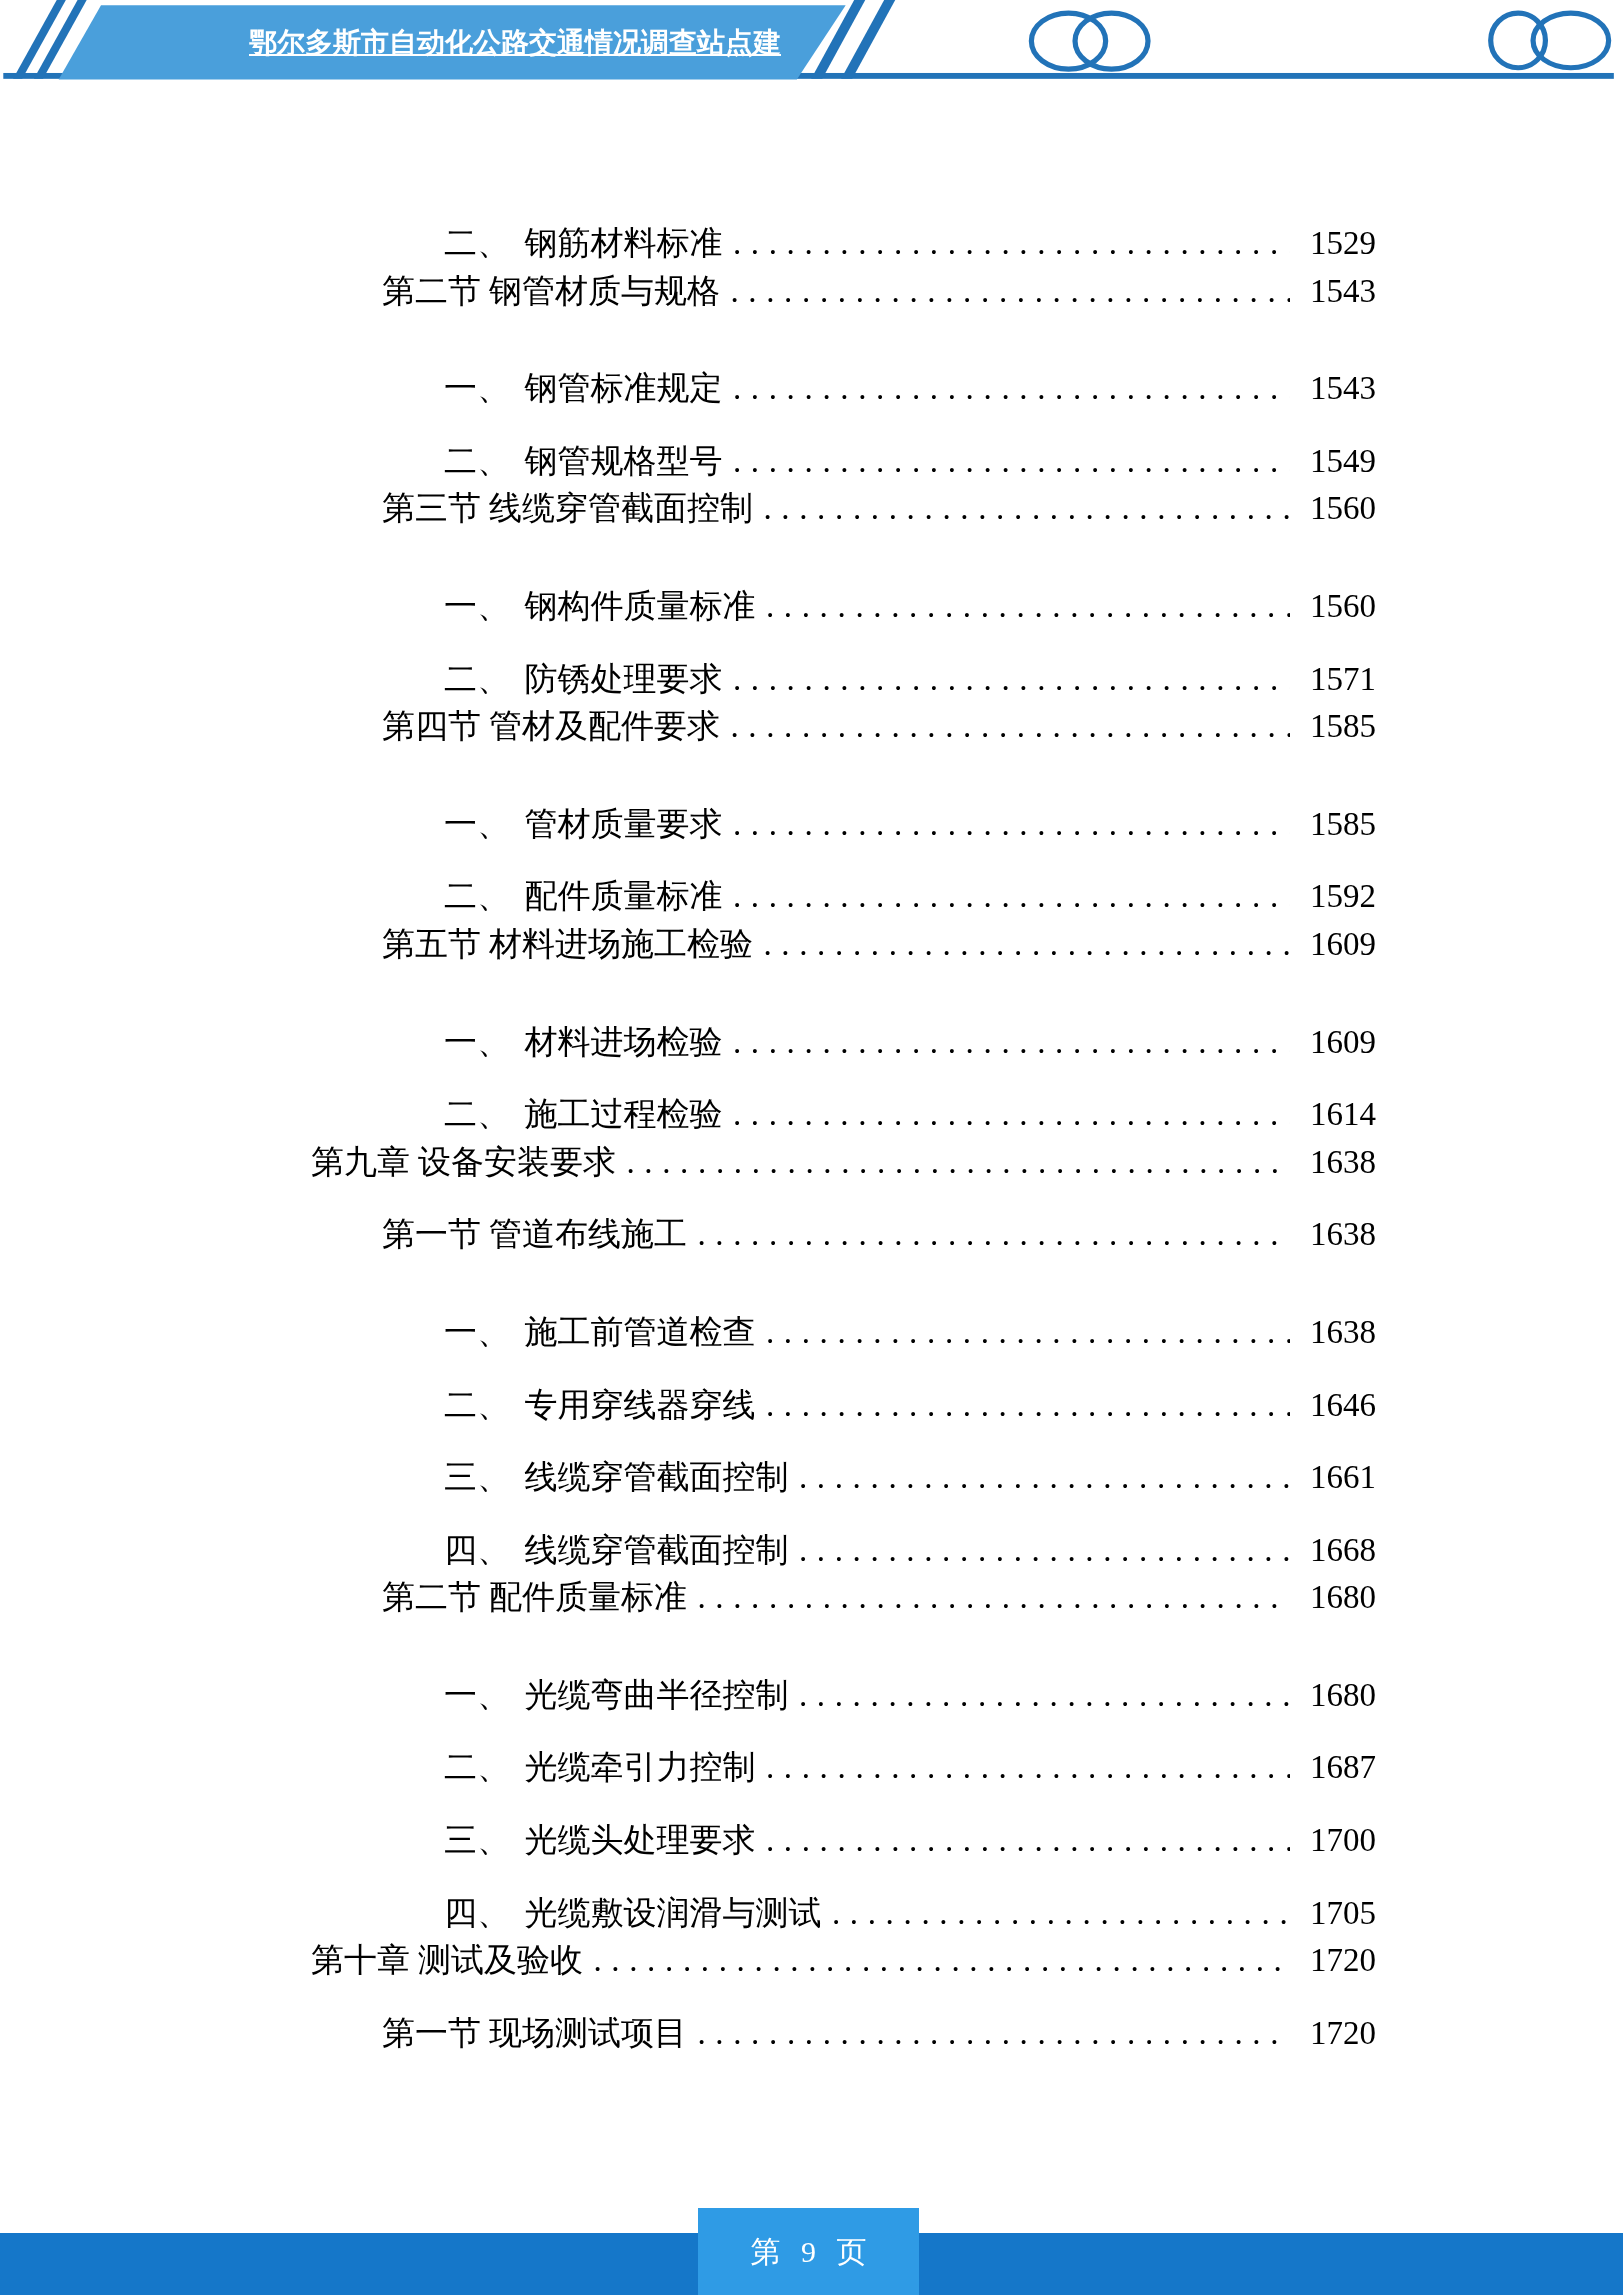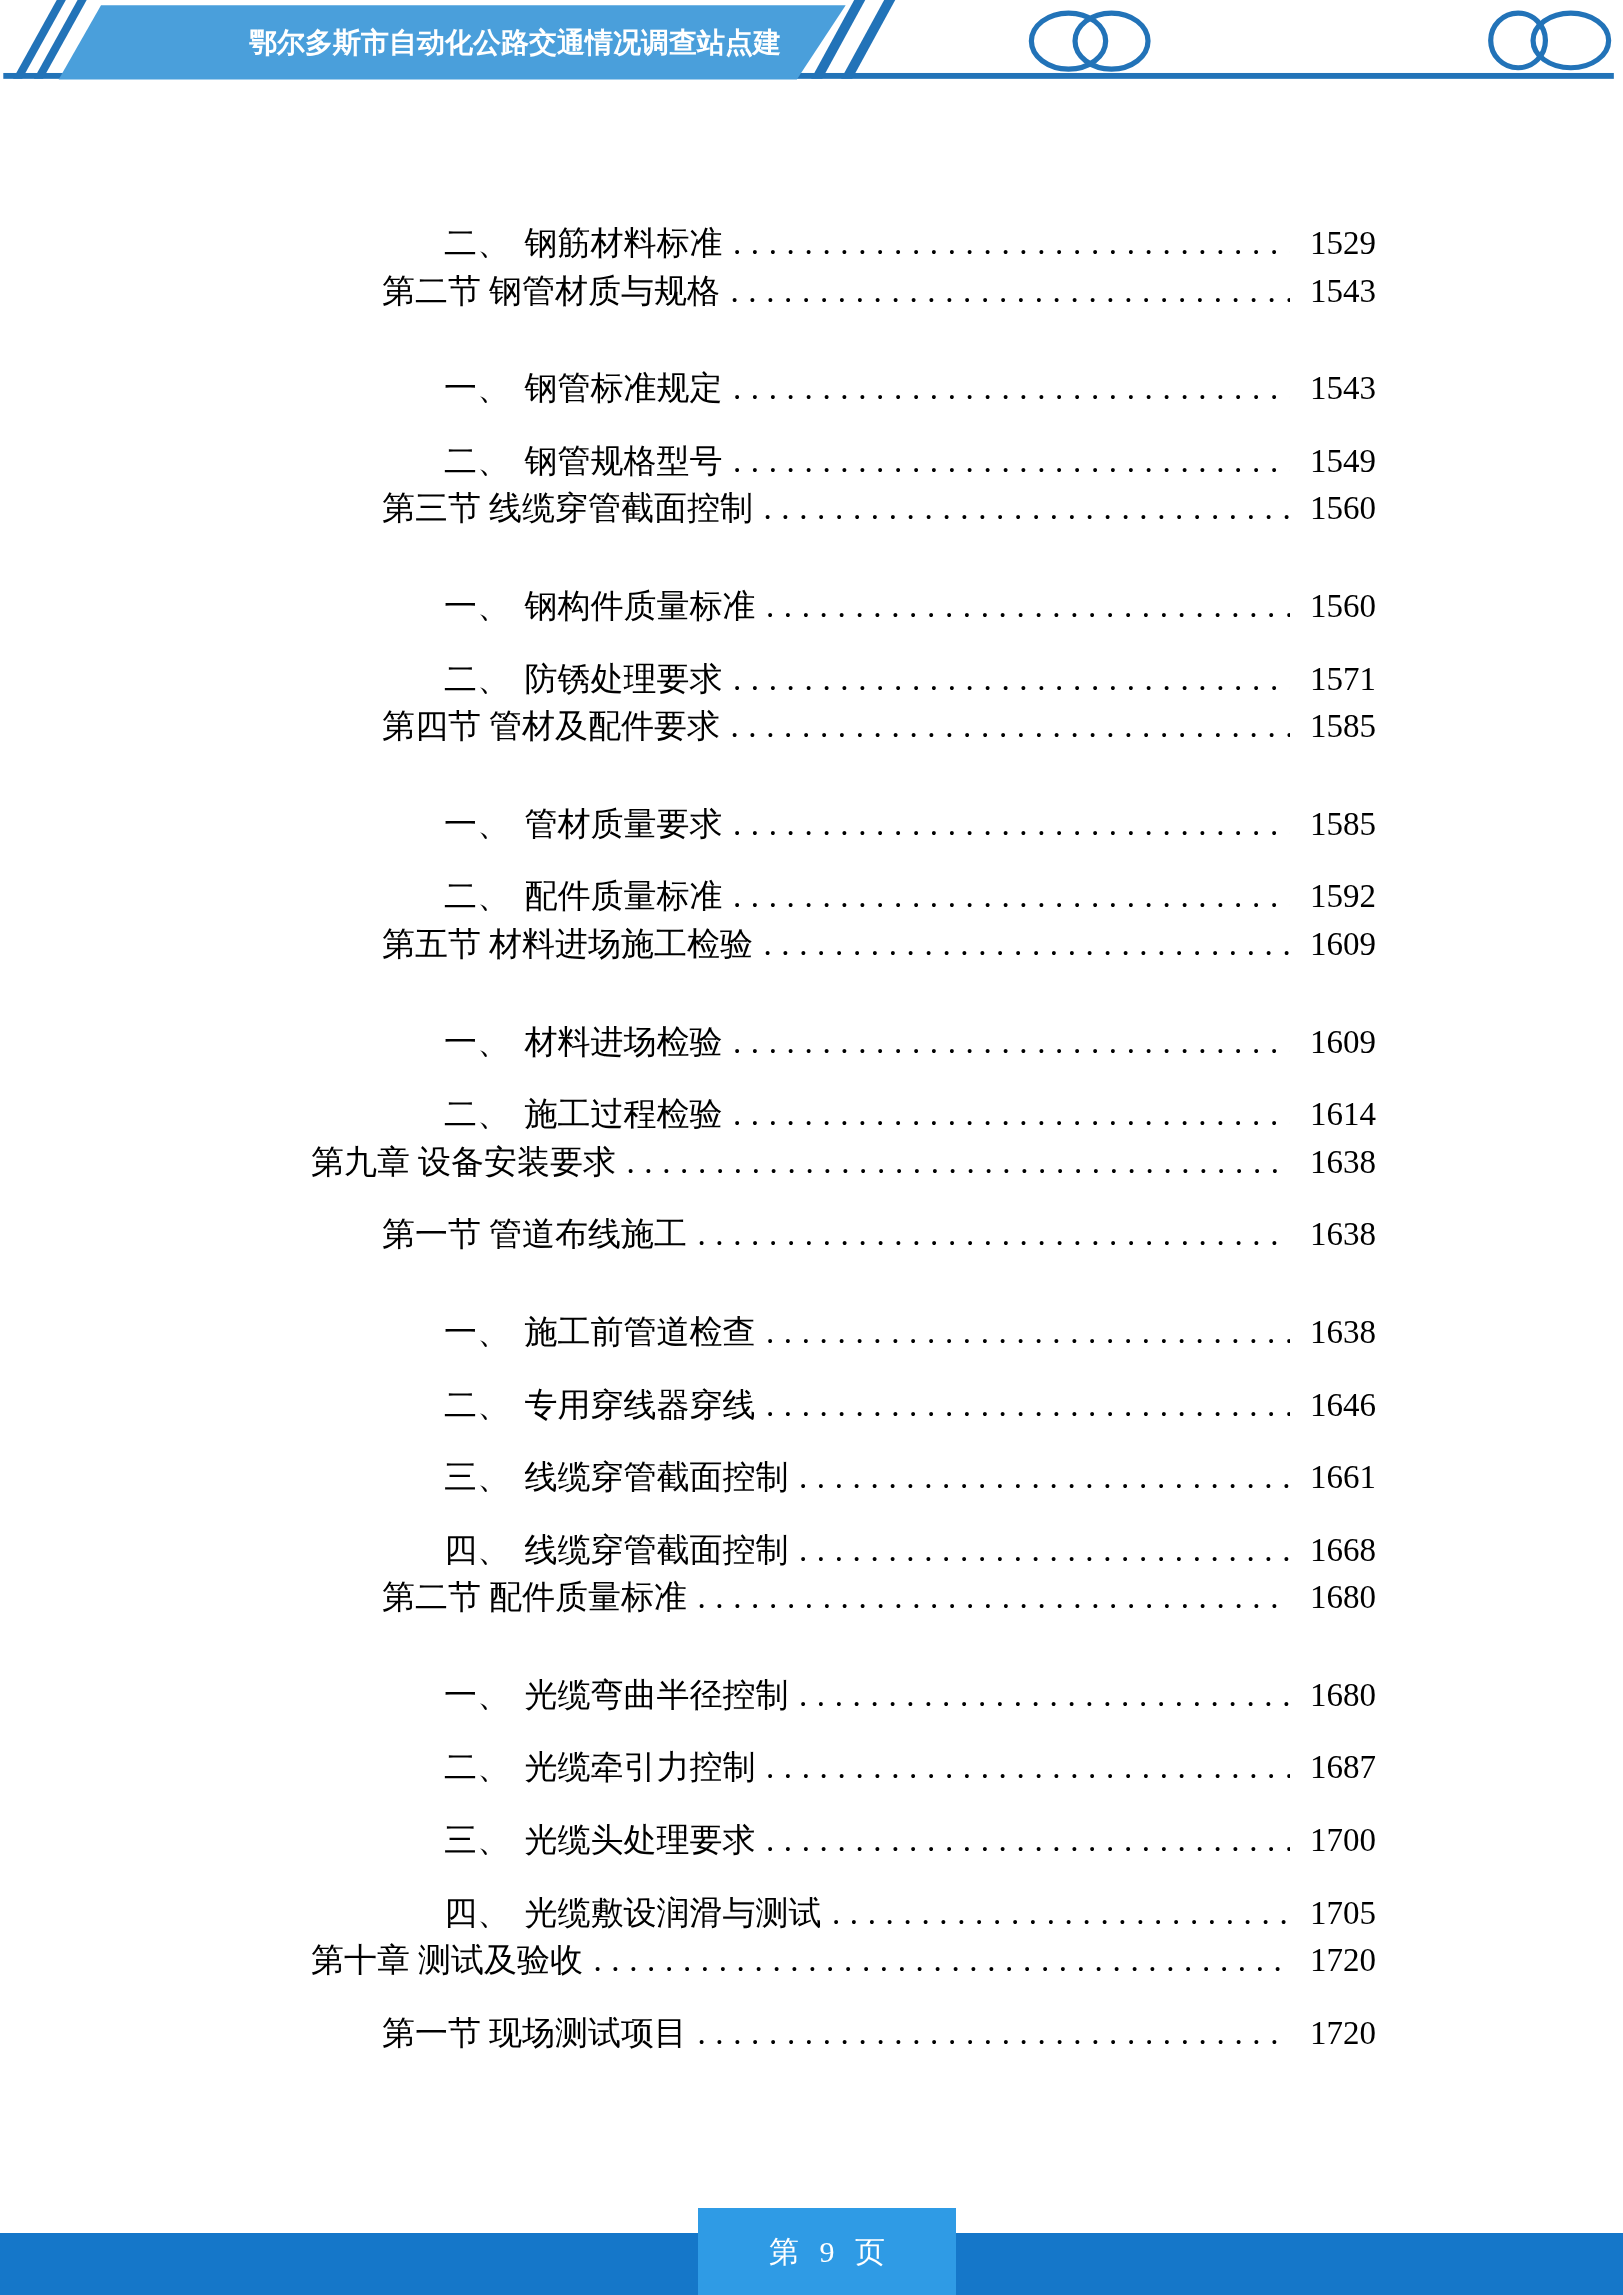--- a/index.html
+++ b/index.html
@@ -14,41 +14,41 @@
     font-family:"Liberation Serif","DejaVu Serif",serif;color:var(--ink);}
   .page{position:relative;width:1623px;height:2295px;background:#fff;}
 
   
   .header{position:absolute;left:0;top:0;width:1623px;height:86px;}
   .header svg{position:absolute;left:0;top:0;}
   .band-clip{position:absolute;left:0;top:0;width:1623px;height:86px;
     clip-path:polygon(98px 5.2px,846px 5.2px,797px 80px,56px 80px);}
   .header-title{position:absolute;left:249px;top:5.2px;height:75px;line-height:75px;
     font-family:"Liberation Sans","DejaVu Sans",sans-serif;font-weight:bold;
-    font-size:28px;color:#ffffff;white-space:nowrap;letter-spacing:0;}
+    font-size:28px;color:#ffffff;white-space:nowrap;letter-spacing:0;text-decoration:underline;}
 
   
   .toc{position:absolute;left:311px;right:247px;top:198px;height:1856px;
     display:flex;flex-direction:column;justify-content:space-between;}
   .toc-row{display:flex;align-items:baseline;height:41px;line-height:41px;
     font-size:33px;white-space:nowrap;}
   .toc-row .num{flex:none;}
   .toc-row .title{flex:none;margin-left:7.9px;}
   .toc-row.lvl-chapter{padding-left:0;}
   .toc-row.lvl-section{padding-left:71px;align-items:flex-end;}
   .toc-row.lvl-item{padding-left:133px;}
   .toc-row.lvl-item .title{margin-left:14.4px;margin-top:25px;}
   .toc-row .dots{flex:1 1 auto;overflow:hidden;white-space:nowrap;
     padding:0 21px 0 10.5px;letter-spacing:0.7px;}
   .toc-row .page-num{flex:none;text-align:right;margin-left:20px;}
 
   
   .footer-band{position:absolute;left:0;top:2233px;width:1623px;height:63px;
     background:var(--footer-band);}
-  .footer-box{position:absolute;left:698px;top:2208px;width:258px;height:88px;
+  .footer-box{position:absolute;left:698px;top:2208px;width:221px;height:88px;
     background:var(--footer-box);display:flex;align-items:center;justify-content:center;}
   .footer-label{font-size:30px;color:#ffffff;word-spacing:13px;
     font-family:"Liberation Serif","DejaVu Serif",serif;}
 
   .svg-accent{fill:var(--accent);}
   .svg-band{fill:var(--band);}
   .svg-ellipse{fill:none;stroke:var(--accent);stroke-width:8;}
 </style>
 </head>
 <body>

